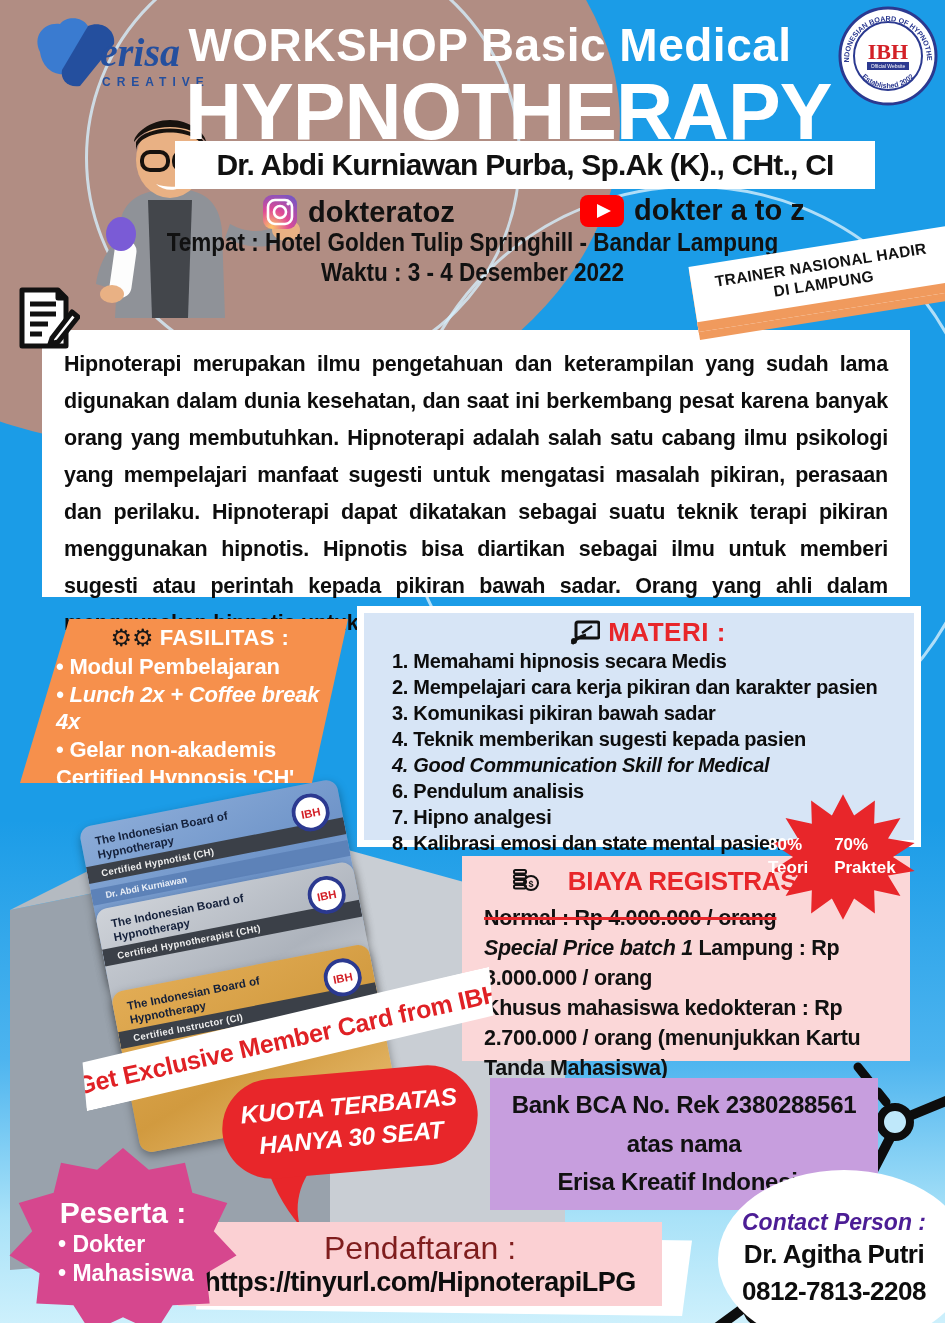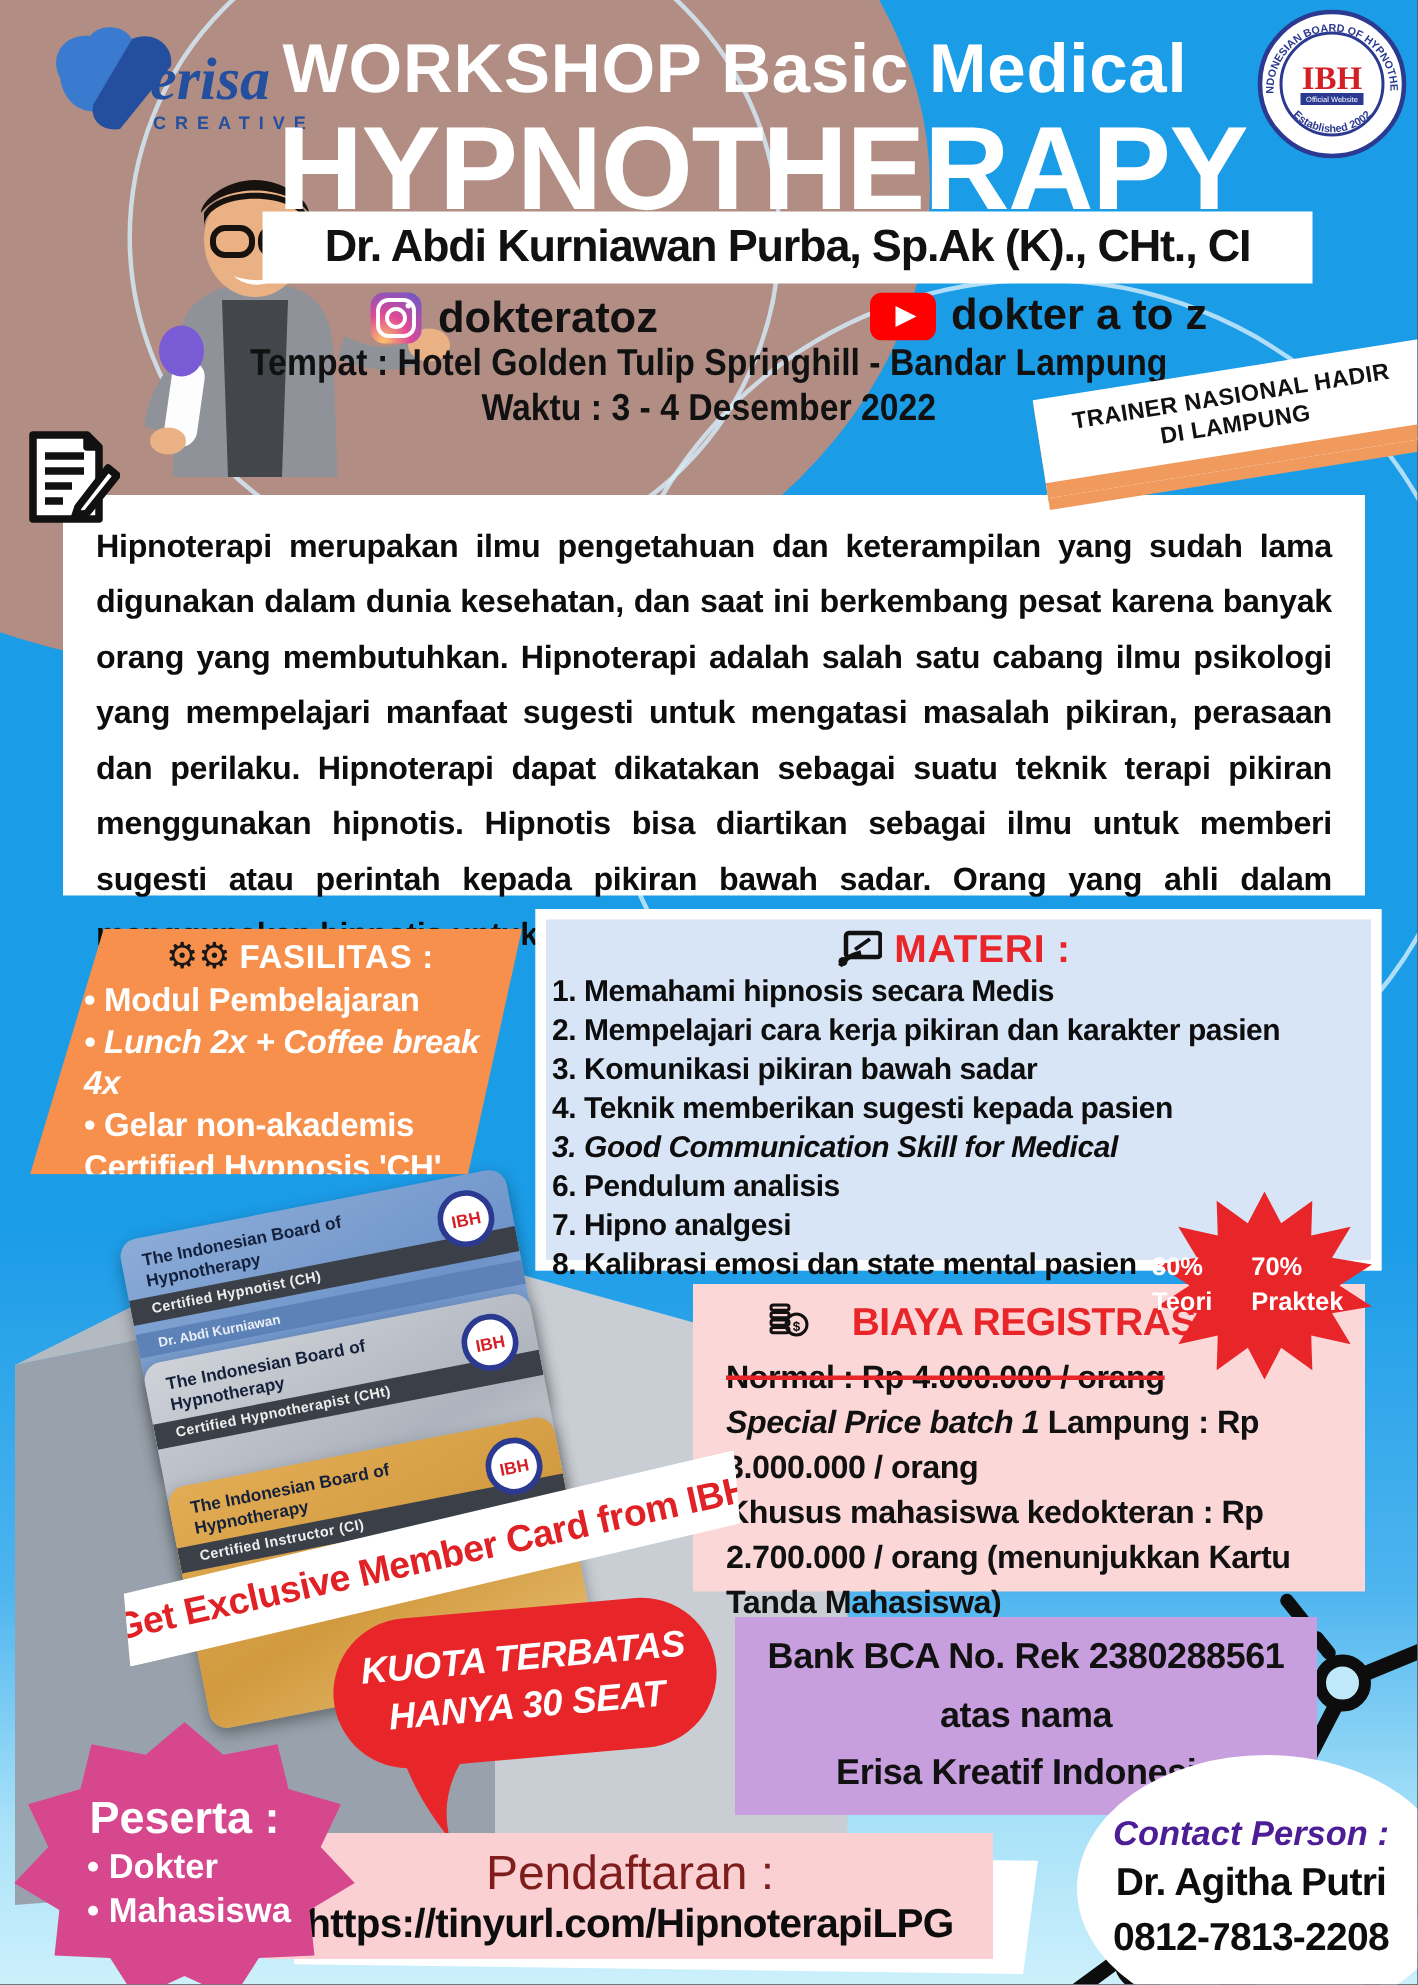--- a/index.html
+++ b/index.html
@@ -17,21 +17,21 @@
   .molecule{position:absolute;left:0;top:1000px;z-index:4;}
 
   
   .logo{position:absolute;left:22px;top:14px;width:215px;height:95px;z-index:6;}
   .ibh-badge{position:absolute;left:838px;top:6px;width:100px;height:100px;z-index:6;}
   .title1{position:absolute;left:150px;top:18px;width:680px;z-index:6;color:#fff;font-size:46px;font-weight:800;letter-spacing:.5px;text-align:center;white-space:nowrap;}
   .title2{position:absolute;left:185px;top:66px;width:760px;z-index:6;color:#fff;font-size:79px;font-weight:800;letter-spacing:-1px;white-space:nowrap;}
   .namebar{position:absolute;left:175px;top:141px;width:700px;height:48px;background:#fff;z-index:7;display:flex;align-items:center;justify-content:center;}
   .namebar span{font-size:30px;font-weight:800;color:#111;letter-spacing:-.8px;white-space:nowrap;}
   .social{position:absolute;top:194px;z-index:7;display:flex;align-items:center;gap:10px;}
-  .ig-row{left:246px;justify-content:space-between;} .yt-row{left:580px;}
+  .ig-row{left:262px;justify-content:space-between;} .yt-row{left:580px;}
   .social .handle{font-size:29px;font-weight:800;color:#111;}
   .venue-line{position:absolute;left:0;top:228px;width:945px;text-align:center;z-index:7;font-size:25px;font-weight:800;color:#111;transform:scaleX(.9);}
   .time-line{position:absolute;left:0;top:258px;width:945px;text-align:center;z-index:7;font-size:25px;font-weight:800;color:#111;transform:scaleX(.9);}
   .ribbon{position:absolute;left:692px;top:246px;width:262px;height:56px;background:#fff;z-index:8;transform:rotate(-9deg);box-shadow:0 3px 0 0 #f09a5d, 0 8px 0 0 #f09a5d;display:flex;flex-direction:column;align-items:center;justify-content:center;border-bottom:10px solid #f09a5d;}
   .ribbon div{font-size:15.5px;font-weight:800;color:#111;line-height:1.25;letter-spacing:.3px;}
   .note-icon{position:absolute;left:8px;top:282px;z-index:7;}
 
   
   .person{position:absolute;left:20px;top:108px;width:300px;height:224px;z-index:6;}
 
@@ -42,21 +42,21 @@
   
   .fasilitas{position:absolute;left:20px;top:619px;width:328px;height:164px;background:#f6904c;z-index:6;clip-path:polygon(15% 0,100% 0,89% 100%,0 100%);box-sizing:border-box;padding:6px 14px 0 36px;}
   .fas-head{display:flex;align-items:center;justify-content:center;gap:6px;margin-left:10px;}
   .fas-head .gears{font-size:24px;color:#181818;line-height:1;}
   .fas-head .t{color:#fff;font-size:22px;font-weight:800;letter-spacing:.5px;}
   .fas-list{margin-top:2px;}
   .fas-list div{color:#fff;font-size:22px;font-weight:800;line-height:1.26;letter-spacing:-.2px;}
   .fas-list div.it{font-style:italic;}
 
   
-  .materi{position:absolute;left:357px;top:606px;width:564px;height:241px;background:#d7e5f6;border:7px solid #fff;z-index:6;box-sizing:border-box;padding:4px 10px 0 4px;}
+  .materi{position:absolute;left:357px;top:606px;width:564px;height:241px;background:#d7e5f6;border:7px solid #fff;z-index:6;box-sizing:border-box;padding:4px 10px 0 28px;}
   .mat-head{display:flex;align-items:center;justify-content:center;gap:8px;}
   .mat-head .t{color:#e8262a;font-size:26px;font-weight:800;letter-spacing:.5px;}
   .mat-list div{color:#0d0d0d;font-size:20px;font-weight:800;line-height:1.3;white-space:nowrap;letter-spacing:-.3px;}
   .mat-list div.it{font-style:italic;}
 
   
   .split-badge{position:absolute;left:768px;top:793px;width:150px;height:128px;z-index:9;}
   .split-badge svg,.peserta svg{position:absolute;left:0;top:0;width:100%;height:100%;}
   .split-badge .txt{position:absolute;left:0;top:0;width:100%;height:100%;display:flex;align-items:center;justify-content:center;z-index:2;}
   .split-badge .txt div{color:#fff;font-size:17px;font-weight:800;line-height:1.35;}
@@ -257,21 +257,21 @@
         <circle cx="4" cy="21" r="3" fill="#111"></circle>
         <line x1="12" y1="13" x2="22" y2="6" stroke="#111" stroke-width="2.5"></line>
       </svg>
       <span class="t">MATERI :</span>
     </div>
     <div class="mat-list">
       <div>1. Memahami hipnosis secara Medis</div>
       <div>2. Mempelajari cara kerja pikiran dan karakter pasien</div>
       <div>3. Komunikasi pikiran bawah sadar</div>
       <div>4. Teknik memberikan sugesti kepada pasien</div>
-      <div class="it">3. Good Communication Skill for Medical</div>
+      <div class="it">4. Good Communication Skill for Medical</div>
       <div>6. Pendulum analisis</div>
       <div>7. Hipno analgesi</div>
       <div>8. Kalibrasi emosi dan state mental pasien</div>
     </div>
   </div>
 
   <div class="split-badge">
     <svg class="star" viewBox="0 0 100 100" preserveAspectRatio="none">
         <polygon fill="#e8262a" points="50.00,1.00 57.41,17.52 71.26,5.85 70.77,23.95 88.31,19.45 80.02,35.54 97.77,39.10 83.32,50.00 97.77,60.90 80.02,64.46 88.31,80.55 70.77,76.05 71.26,94.15 57.41,82.48 50.00,99.00 42.59,82.48 28.74,94.15 29.23,76.05 11.69,80.55 19.98,64.46 2.23,60.90 16.68,50.00 2.23,39.10 19.98,35.54 11.69,19.45 29.23,23.95 28.74,5.85 42.59,17.52"></polygon>
       </svg>

